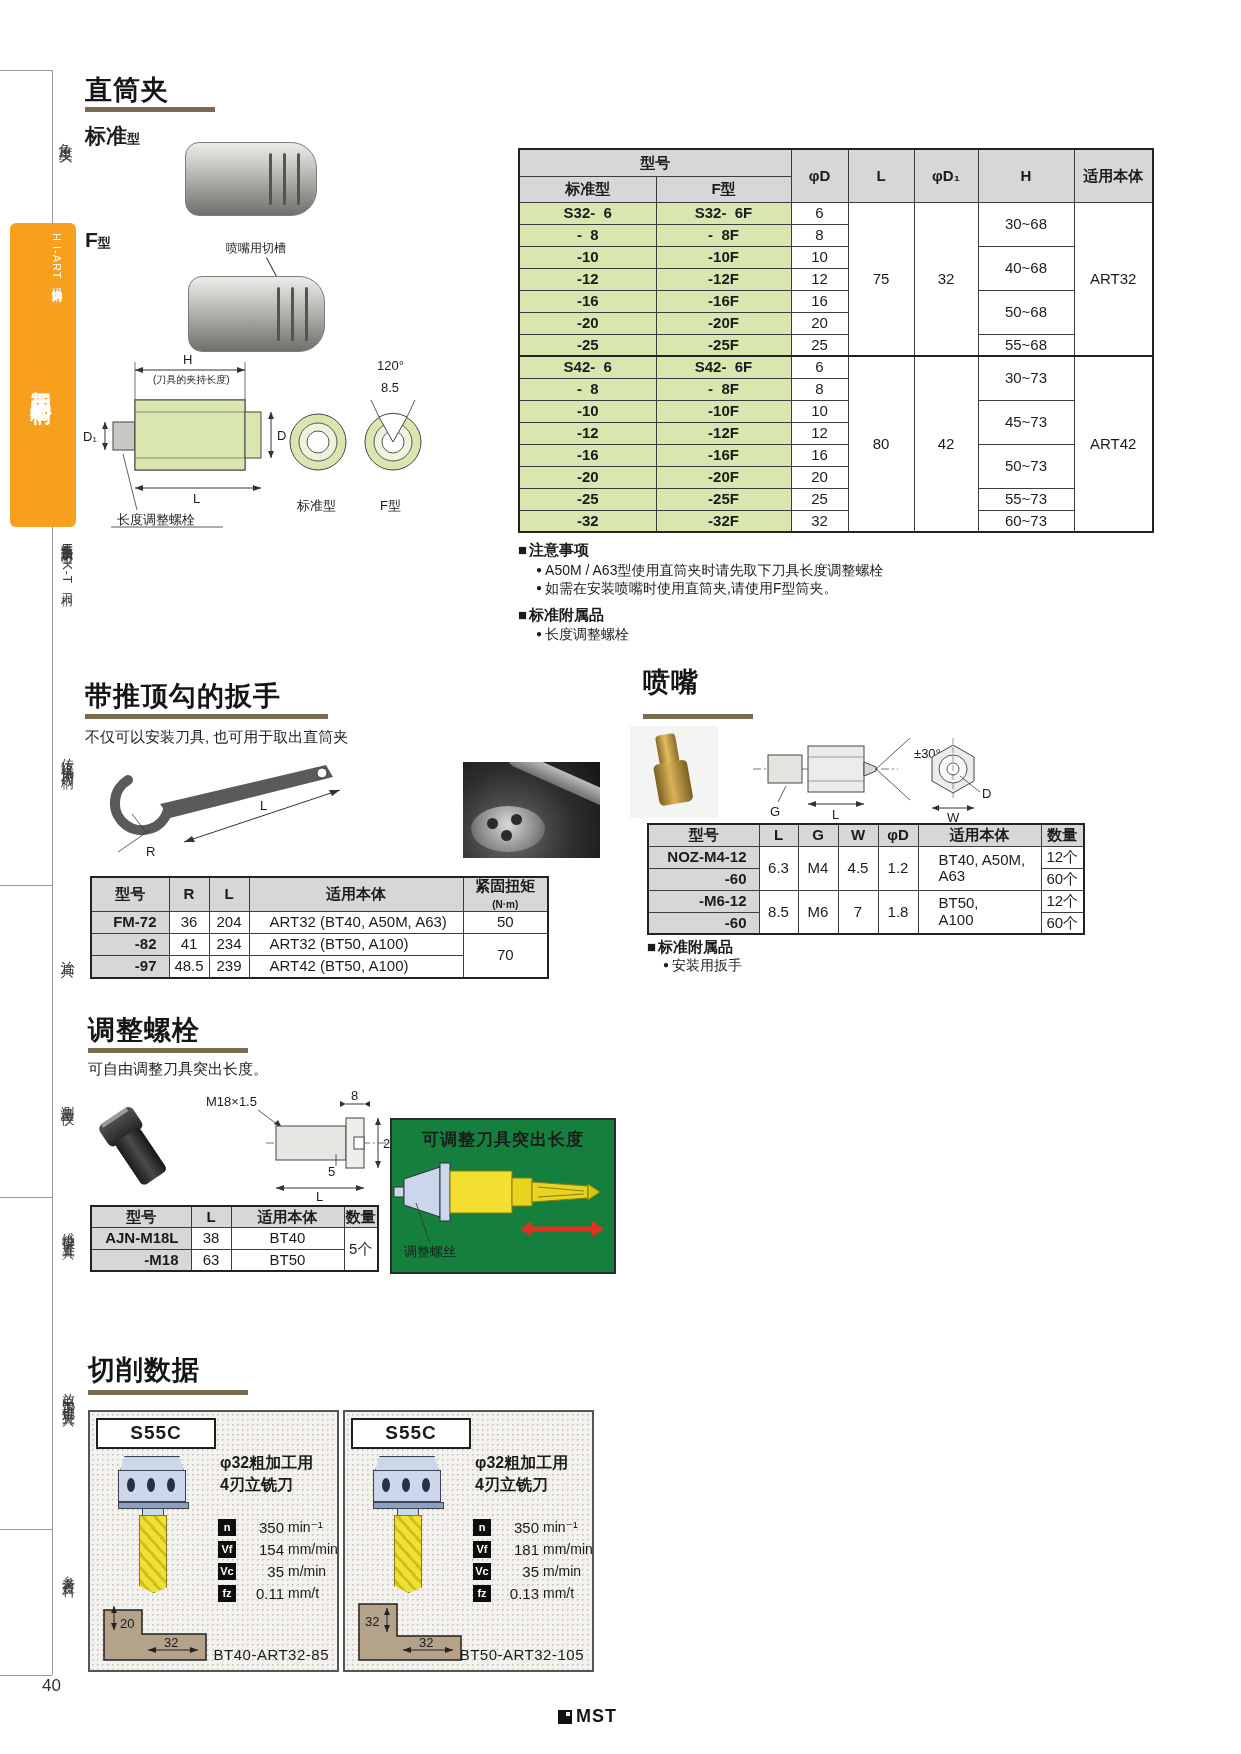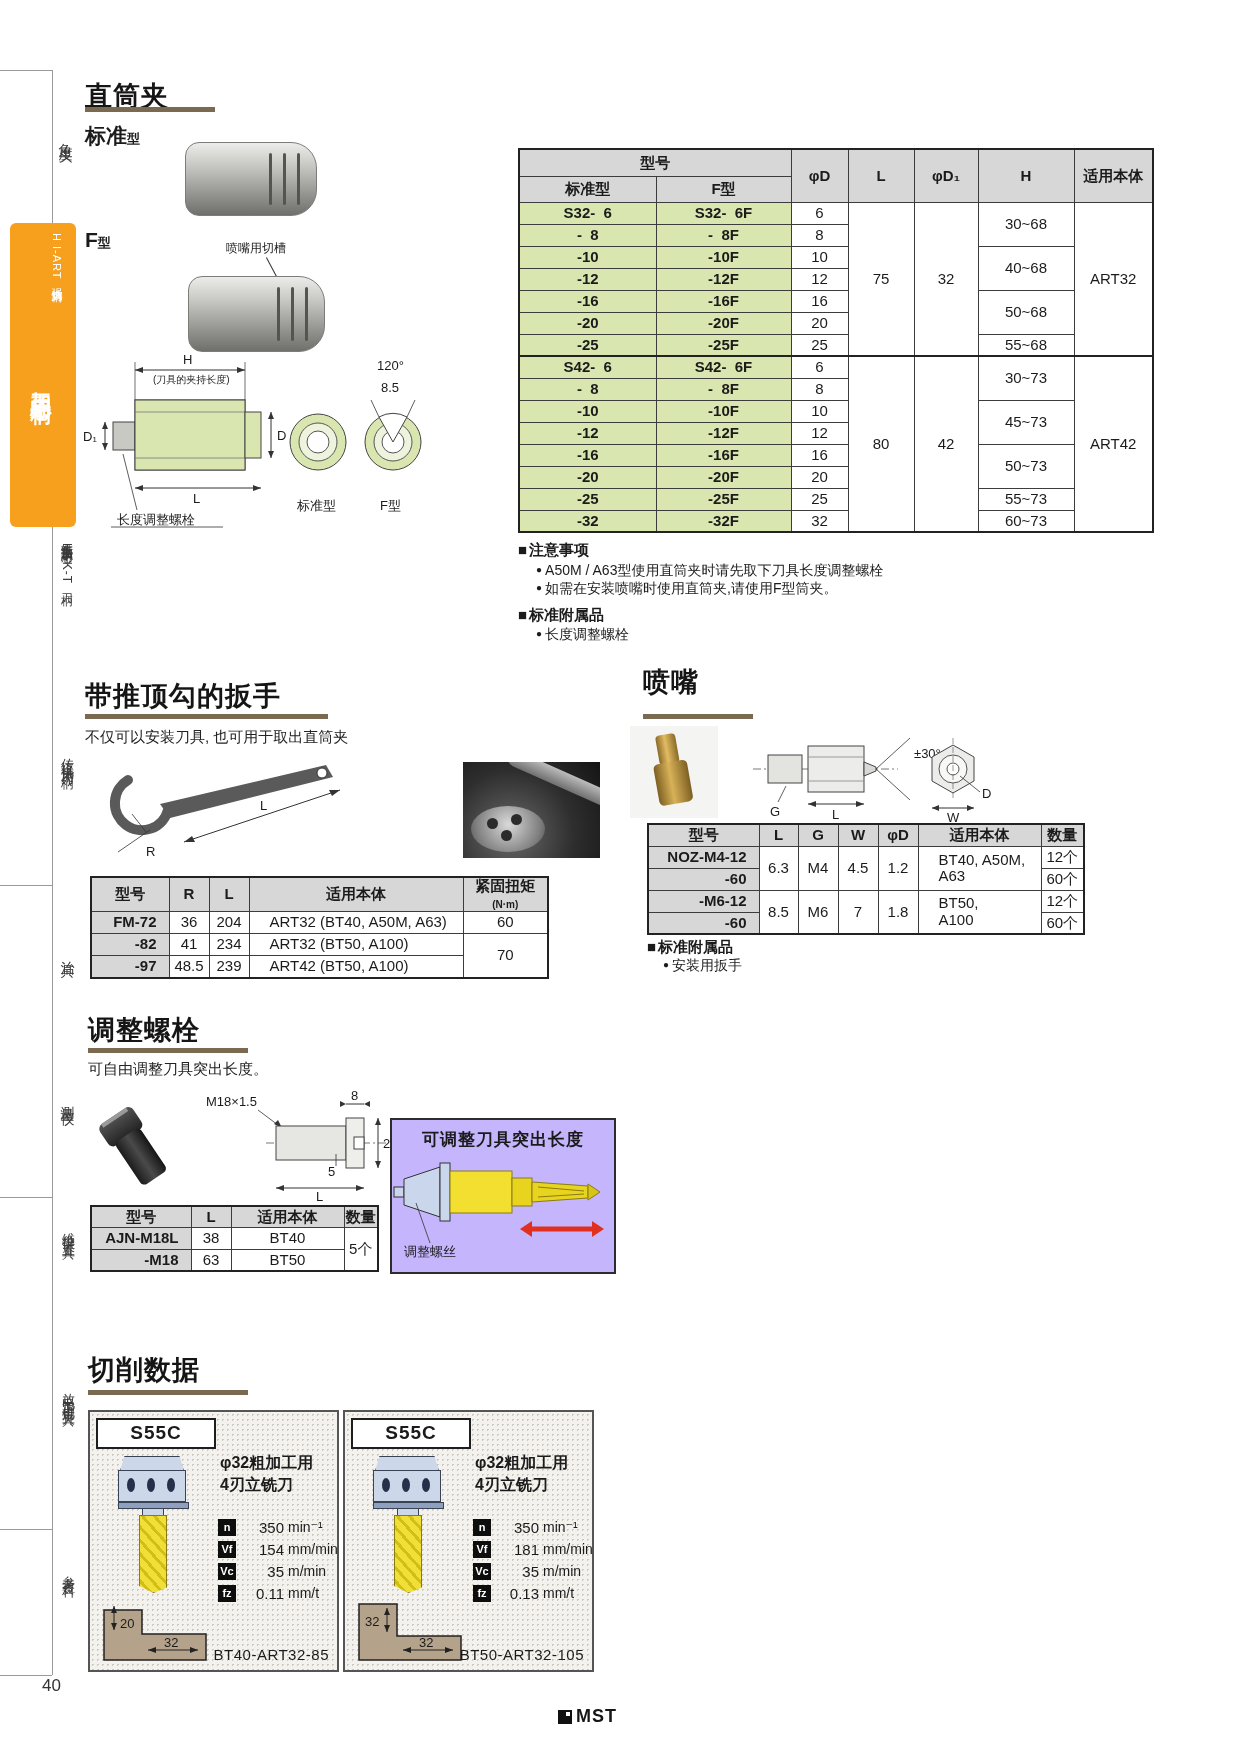--- a/index.html
+++ b/index.html
@@ -40,21 +40,21 @@
   .wp-handle{position:absolute;right:-14px;top:8px;width:110px;height:16px;background:linear-gradient(180deg,#bdbdbd,#707070);transform:rotate(24deg);border-radius:8px;}
   .nozzle-photo-bg{background:#f4f4f2;}
   .nozzle-photo{position:absolute;left:24px;top:8px;width:34px;height:72px;transform:rotate(-10deg);}
   .nozzle-top{width:20px;height:30px;margin:0 auto;background:linear-gradient(90deg,#8a6a28,#e2bc62 45%,#8a6a28);border-radius:4px;}
   .nozzle-body{width:34px;height:42px;background:linear-gradient(90deg,#7d5f22,#d8b258 45%,#7d5f22);border-radius:5px;margin-top:-2px;}
   .bolt-photo{transform:rotate(-34deg);}
   .bolt-cap{width:40px;height:26px;background:linear-gradient(180deg,#555,#222);border-radius:6px;margin-left:14px;}
   .bolt-cap .sl{width:30px;height:4px;background:#9a9a9a;margin:6px auto 0;}
   .bolt-body{width:30px;height:52px;background:linear-gradient(90deg,#1c1c1c,#4a4a4a 50%,#161616);border-radius:5px;margin-left:19px;margin-top:-3px;}
   
-  .adj-box{border:2px solid #2c2c2c;background:#c4b5fd;}
+  .adj-box{border:2px solid #2c2c2c;background:#15803d;}
   .adj-title{font-size:17px;font-weight:bold;text-align:center;margin-top:8px;letter-spacing:1px;}
   
   .panel{width:247px;height:258px;border:2px solid #555;background-color:#f4f2ee;background-image:radial-gradient(#cfc9bd 1px,transparent 1px);background-size:5px 5px;}
   .s55c{position:absolute;left:6px;top:6px;width:116px;height:27px;background:#fff;border:2px solid #1e1e1e;font-size:19px;font-weight:bold;text-align:center;line-height:26px;letter-spacing:1px;}
   .tooldesc{position:absolute;left:130px;top:40px;font-size:16px;font-weight:bold;line-height:1.35;}
   .hold-cap{position:absolute;left:30px;top:44px;width:62px;height:13px;background:#ccd7ea;border:1.5px solid #3a4255;clip-path:polygon(7% 0,93% 0,100% 100%,0 100%);}
   .hold-body{position:absolute;left:28px;top:58px;width:66px;height:30px;background:#ccd7ea;border:1.5px solid #3a4255;}
   .hold-hole{position:absolute;top:7px;width:8px;height:14px;background:#26304a;border-radius:50%;}
   .hold-band{position:absolute;left:28px;top:90px;width:69px;height:5px;background:#8fa0bf;border:1px solid #3a4255;}
   .hold-neck{position:absolute;left:52px;top:96px;width:20px;height:7px;background:#ccd7ea;border:1px solid #3a4255;}
@@ -94,21 +94,21 @@
 </div>
 <div class="abs vtext" style="left:58px;top:534px;font-size:12px;letter-spacing:1px;">车铣复合加工中心用HSK-T刀柄</div>
 <div class="abs vtext" style="left:58px;top:748px;font-size:13px;">传统机床用刀柄</div>
 <div class="abs vtext" style="left:59px;top:950px;font-size:14px;">治具</div>
 <div class="abs vtext" style="left:59px;top:1095px;font-size:14px;">测量仪</div>
 <div class="abs vtext" style="left:59px;top:1222px;font-size:13px;">维护保养工具</div>
 <div class="abs vtext" style="left:59px;top:1383px;font-size:13px;">放电加工机用夹具</div>
 <div class="abs vtext" style="left:59px;top:1565px;font-size:13px;">参考资料</div>
 <div class="abs pageno">40</div>
 
-<div class="abs h1" style="left:85px;top:78px;">直筒夹</div>
+<div class="abs h1" style="left:85px;top:72px;">直筒夹</div>
 <div class="abs rule" style="left:85px;top:107px;width:130px;"></div>
 
 <div class="abs typename" style="left:85px;top:122px;">
   <span class="big">标准</span><span class="sm">型</span>
 </div>
 <div class="abs collet-photo" style="left:185px;top:142px;width:130px;height:72px;">
   <span class="slot" style="right:16px;"></span>
     <span class="slot" style="right:30px;"></span>
     <span class="slot" style="right:44px;"></span>
 </div>
@@ -332,21 +332,21 @@
     <th>R</th>
     <th>L</th>
     <th>适用本体</th>
     <th><span>紧固扭矩</span><span class="smallu">(N·m)</span></th>
   </tr>
   <tr style="height:22px;">
     <td class="m">FM-72</td>
     <td>36</td>
     <td>204</td>
     <td class="lft">ART32 (BT40, A50M, A63)</td>
-    <td>60</td>
+    <td>50</td>
   </tr>
   <tr style="height:22px;">
     <td class="m">-82</td>
     <td>41</td>
     <td>234</td>
     <td class="lft">ART32 (BT50, A100)</td>
     <td rowspan="2">70</td>
   </tr>
   <tr style="height:22px;">
     <td class="m">-97</td>

